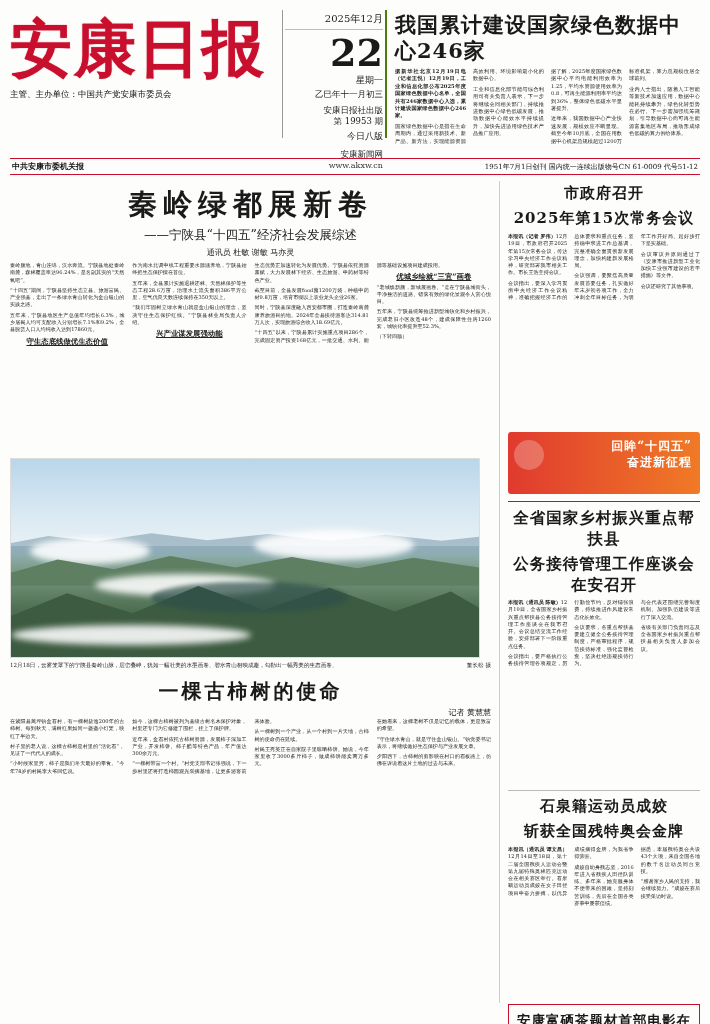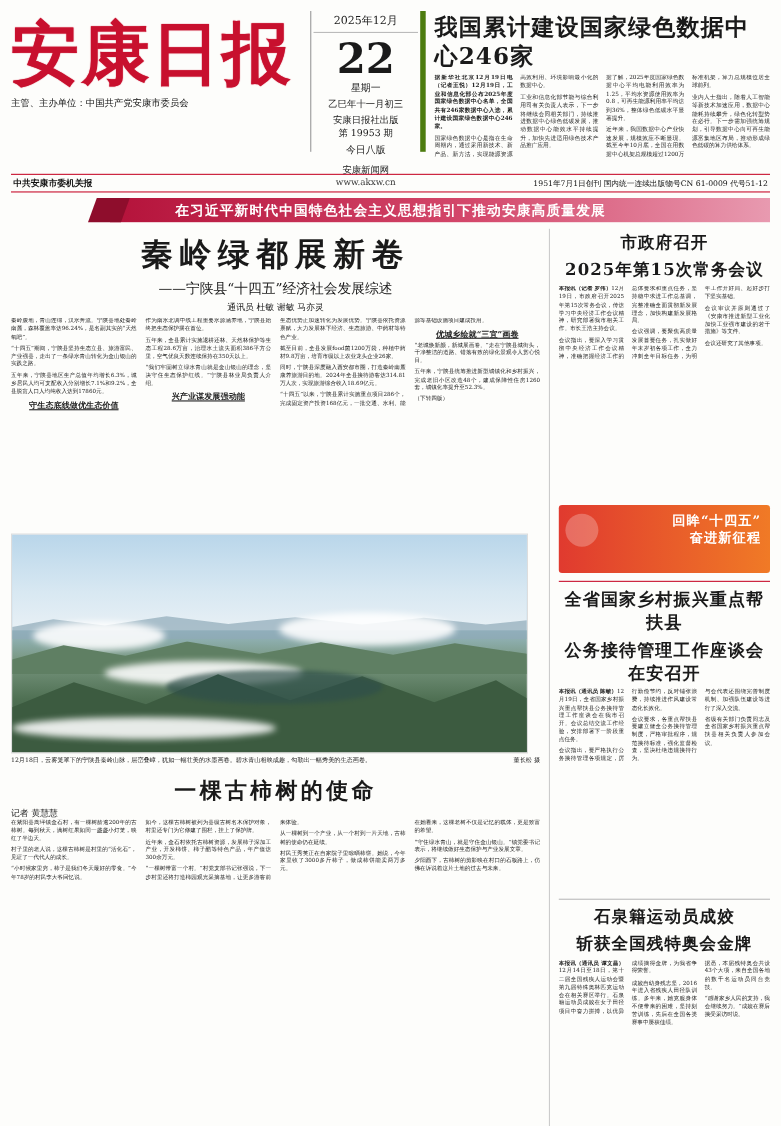--- a/index.html
+++ b/index.html
@@ -22,22 +22,22 @@
     color:#c8102e;letter-spacing:2px;margin-top:8px;
     text-shadow:0 0 1px #c8102e;
   }
   .logo-pinyin{
     font-family:"Liberation Serif", serif;
     color:#c8102e;font-size:15px;letter-spacing:4px;font-weight:bold;
     margin-top:2px;border-top:1px solid #c8102e;padding-top:3px;width:258px;text-align:center;
   }
   .logo-sub{font-size:8.5px;margin-top:4px;line-height:12px;color:#111;}
 
-  .date-col{width:105px;flex:0 0 105px;border-left:1px solid #999;border-right:5px solid #4d7c0f;
-    text-align:center;padding:2px 2px 0;margin-top:4px;height:128px;box-sizing:border-box;}
+  .date-col{width:105px;flex:0 0 105px;border-left:1px solid #999;border-right:2px solid #4d7c0f;
+    text-align:right;padding:2px 2px 0;margin-top:4px;height:128px;box-sizing:border-box;}
   .date-top{font-size:10px;border-bottom:1px solid #bbb;padding-bottom:3px;}
   .date-day{font-size:38px;line-height:42px;font-weight:bold;margin:2px 0 0;}
   .date-week{font-size:9px;}
   .date-lunar{font-size:8.5px;margin-top:2px;}
   .date-line{font-size:8.5px;margin-top:3px;line-height:12px;}
   .date-issue{font-size:8.5px;}
   .date-pages{font-size:9px;margin-top:2px;}
   .date-pub{font-size:8.5px;margin-top:6px;}
   .date-url{font-size:8px;color:#333;}
 
@@ -84,21 +84,21 @@
     clip-path:polygon(0 60%,8% 35%,18% 55%,30% 25%,42% 50%,55% 28%,68% 52%,80% 30%,92% 52%,100% 38%,100% 100%,0 100%);}
   .ph-mid{position:absolute;left:0;right:0;top:42%;height:22%;background:#5f7f63;
     clip-path:polygon(0 70%,10% 40%,22% 62%,34% 32%,48% 58%,60% 34%,74% 60%,86% 36%,100% 58%,100% 100%,0 100%);}
   .ph-near{position:absolute;left:0;right:0;bottom:0;height:46%;background:#3c5b40;
     clip-path:polygon(0 55%,12% 30%,26% 52%,40% 22%,54% 48%,68% 24%,82% 50%,94% 28%,100% 46%,100% 100%,0 100%);}
   .ph-cloud{position:absolute;border-radius:50%;background:rgba(255,255,255,.88);filter:blur(3px);}
   .ph-lake{position:absolute;left:30%;top:62%;width:42%;height:16%;background:#2f4f4a;border-radius:50%;filter:blur(2px);opacity:.7;}
   .photo-cap{font-size:5.6px;margin-top:3px;line-height:8px;color:#222;}
 
   .art2-title{text-align:center;font-size:20px;font-weight:bold;letter-spacing:3px;margin:9px 0 2px;}
-  .art2-by{text-align:left;font-size:8px;margin-bottom:0;}
+  .art2-by{text-align:right;font-size:8px;margin-bottom:0;}
   .sec-left2{height:235px;overflow:hidden;}
 
   
   .r-head{text-align:center;font-size:15px;font-weight:bold;line-height:21px;letter-spacing:1px;margin:2px 0 4px;}
   .r-head.big{font-size:15.5px;}
   .body3{column-count:3;column-gap:7px;font-size:5.1px;line-height:7.3px;text-align:justify;color:#222;}
   .body3 p{margin:0 0 3px;}
   .r-sec1{height:195px;overflow:hidden;}
   .r-sec2{height:185px;overflow:hidden;}
   .r-sec3{height:150px;overflow:hidden;}
@@ -150,25 +150,20 @@
       </div>
     </div>
   </div>
 
   <div class="infobar">
     <span class="b1">中共安康市委机关报</span>
     <span class="sp"></span>
     <span>1951年7月1日创刊  国内统一连续出版物号CN 61-0009    代号51-12</span>
   </div>
 
-  <div class="banner">
-    <div class="banner-bg"></div>
-    <div class="banner-left"></div>
-    <div class="banner-txt">在习近平新时代中国特色社会主义思想指引下推动安康高质量发展</div>
-  </div>
 
   <div class="cols">
 
     <div class="left">
 
       <div>
         <div class="art-title">秦岭绿都展新卷</div>
         <div class="art-sub">——宁陕县“十四五”经济社会发展综述</div>
         <div class="art-byline">通讯员  杜敏  谢敏  马亦灵</div>
 

